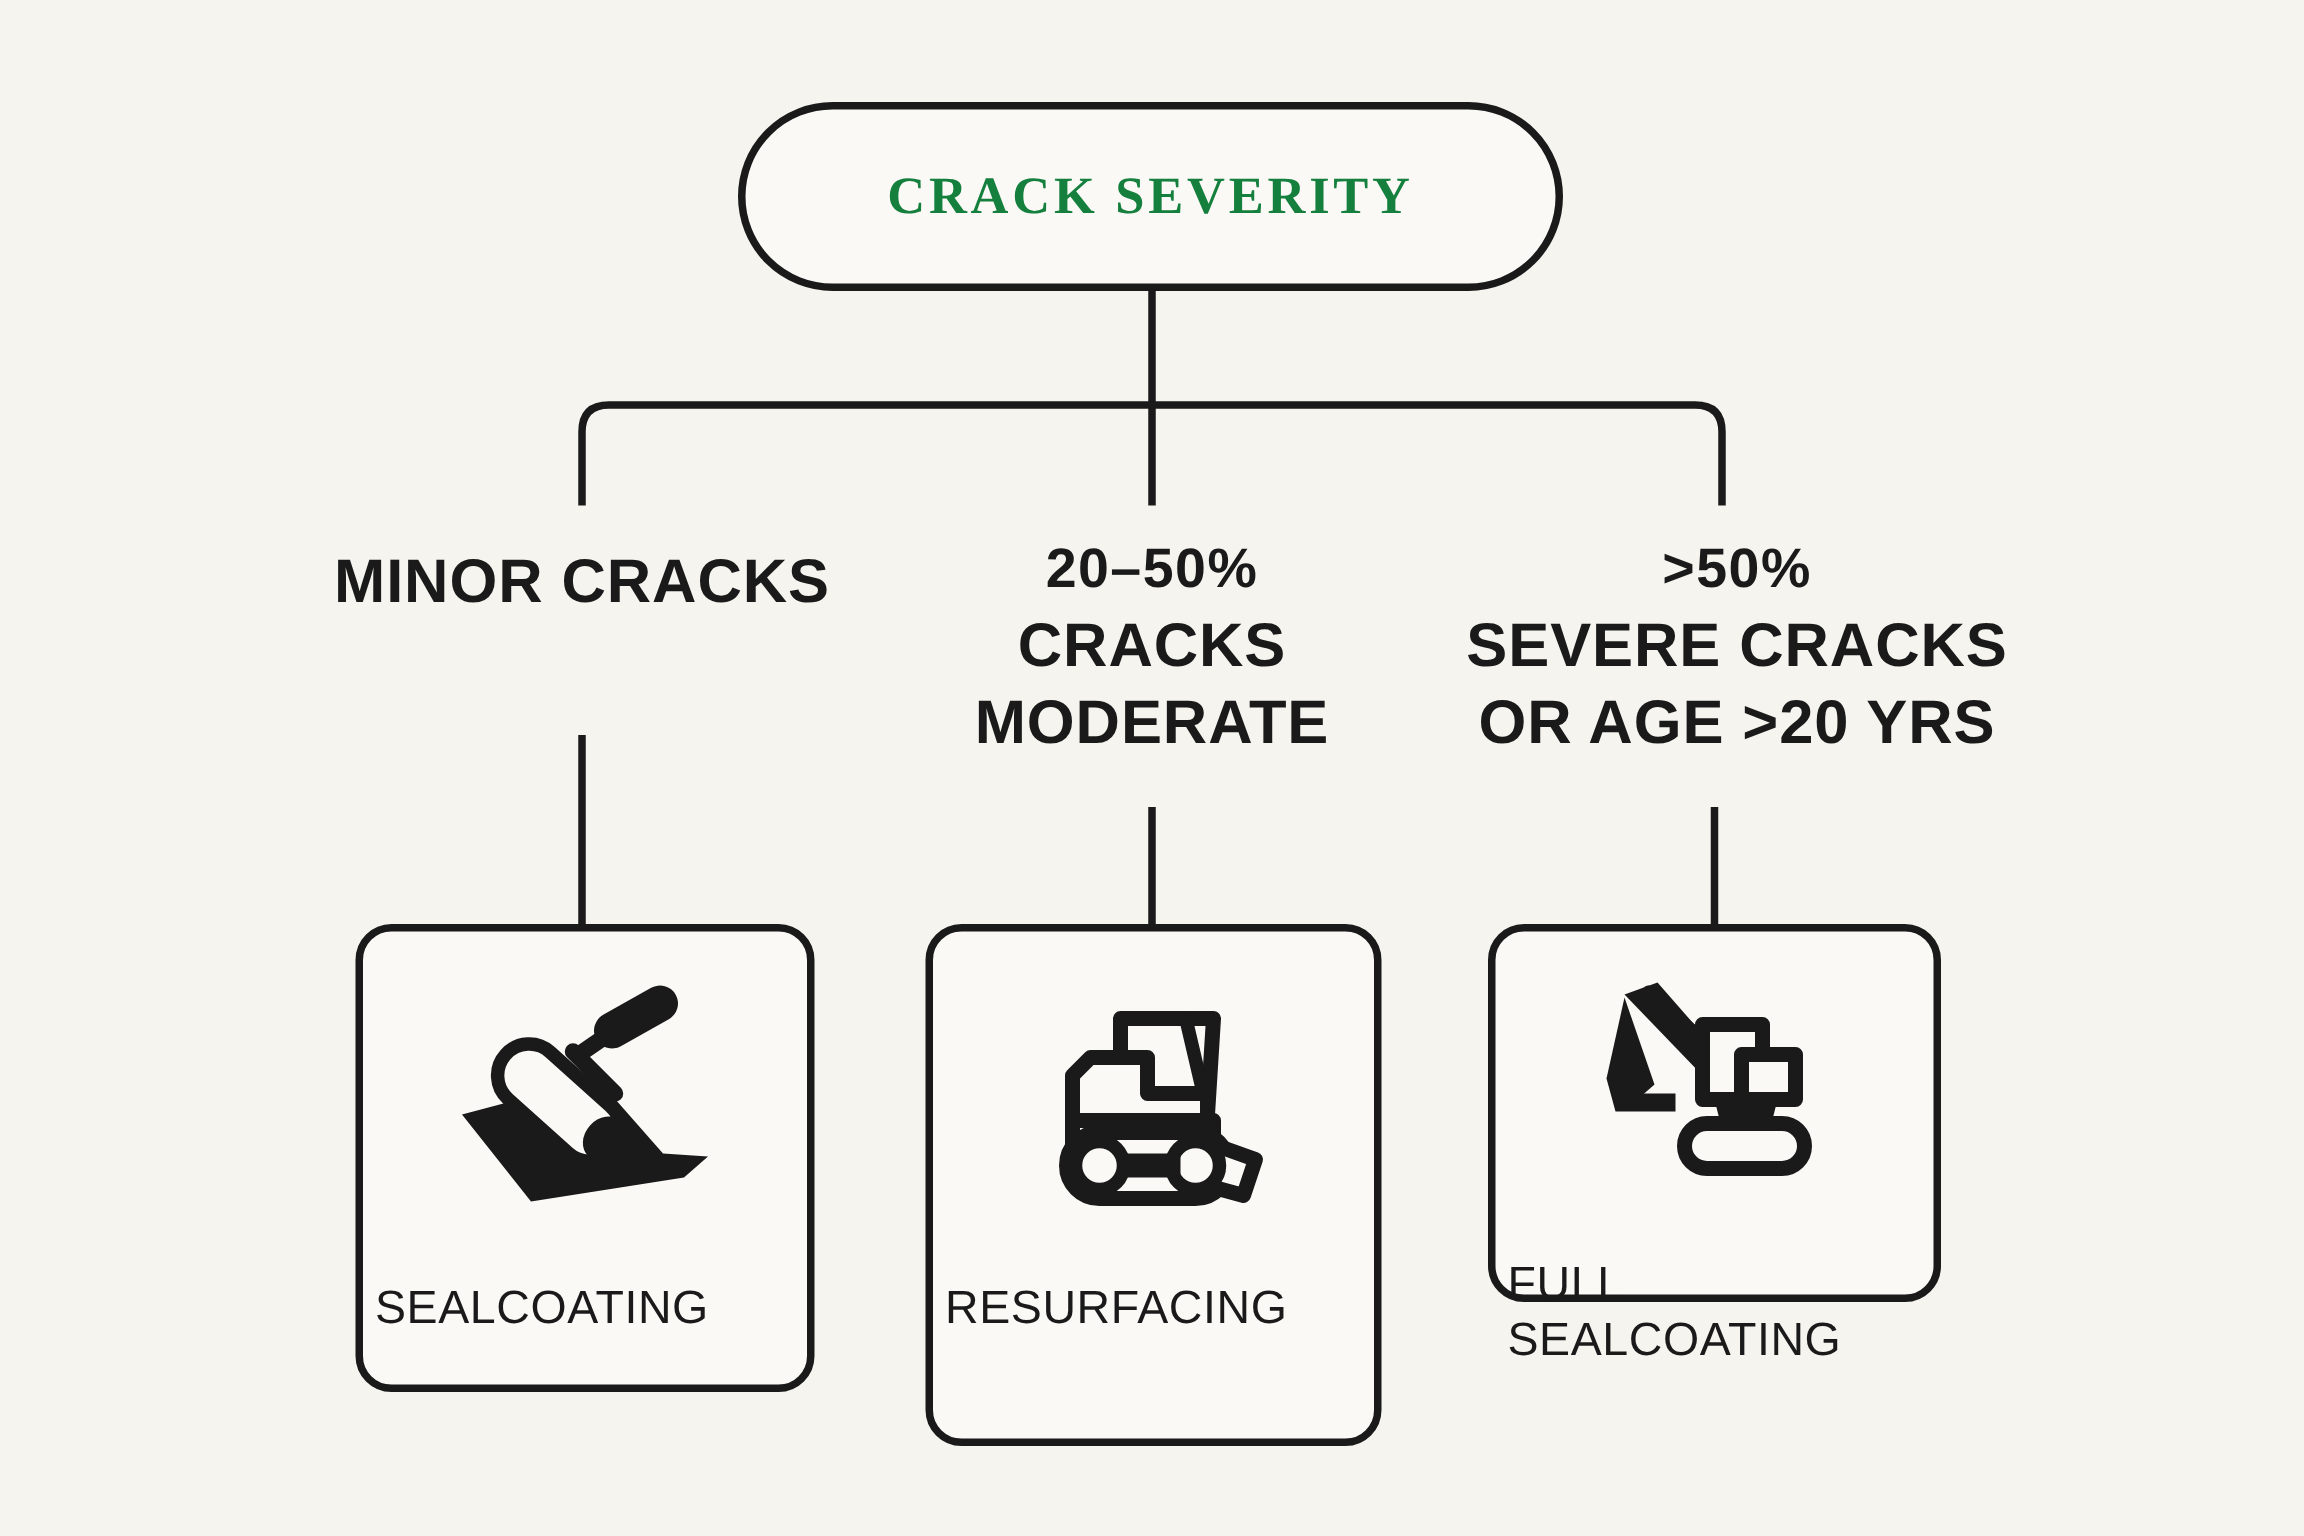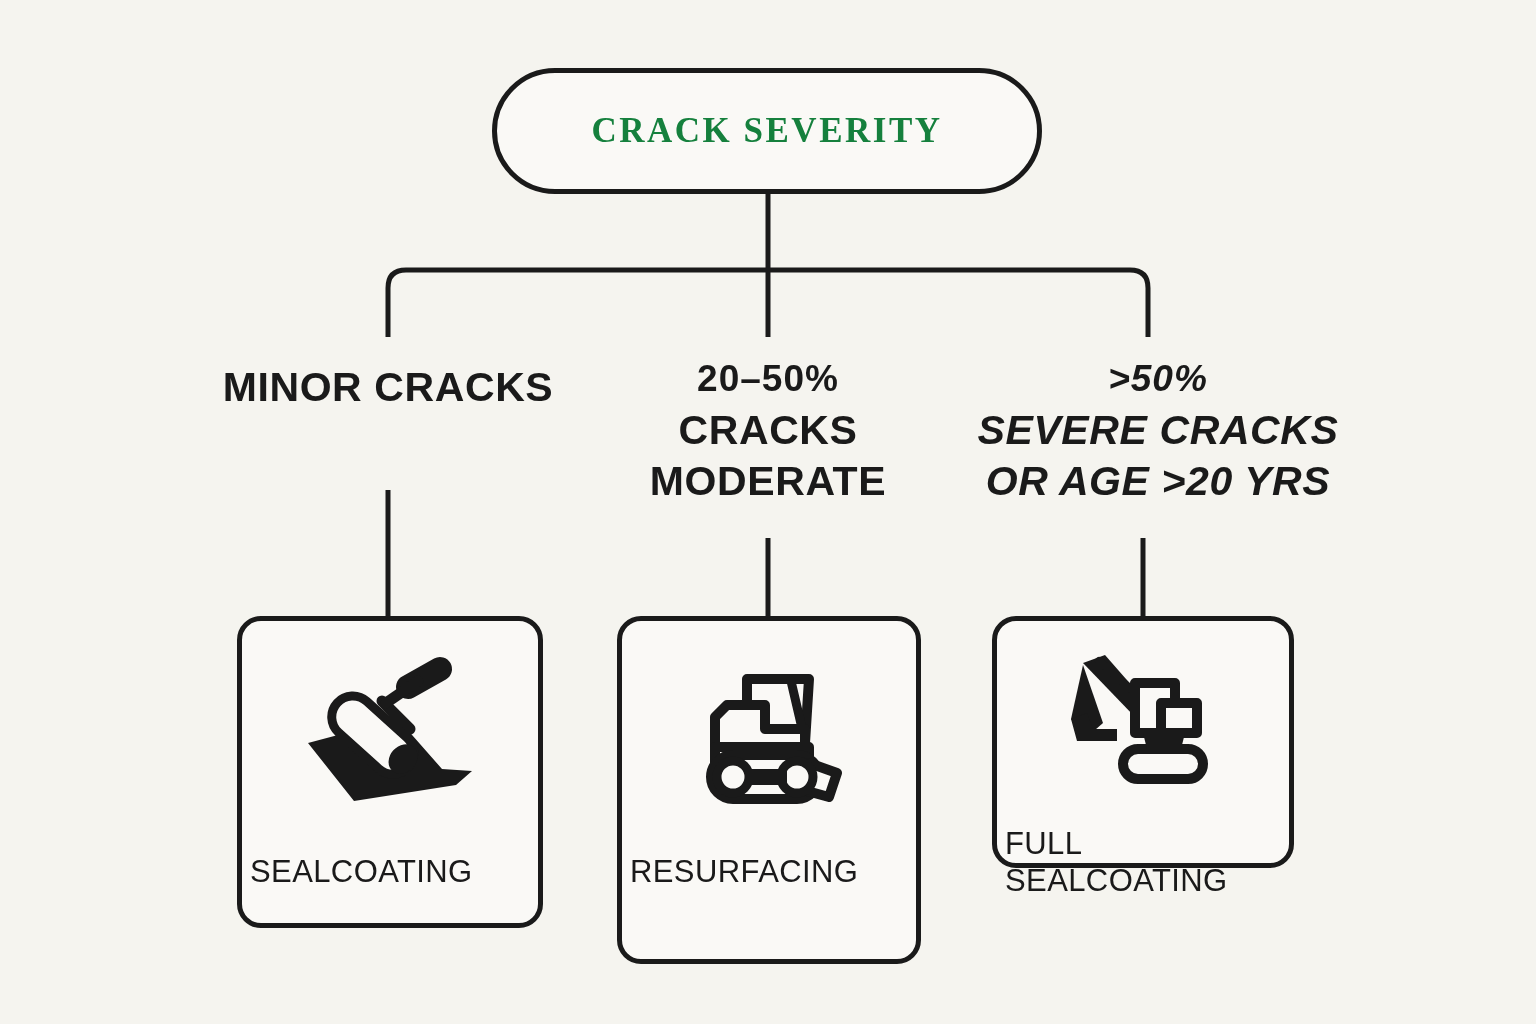--- a/index.html
+++ b/index.html
@@ -71,36 +71,36 @@
   .branch-desc {
     font-size: 41px;
     font-weight: 700;
     letter-spacing: 0.6px;
     line-height: 1.24;
     margin-top: 4px;
   }
 
   #branch-label-0 { left: 188px;  top: 358px; width: 400px; }
   #branch-label-1 { left: 568px;  top: 358px; width: 400px; }
-  #branch-label-2 { left: 958px;  top: 358px; width: 400px; font-style: italic; }
+  #branch-label-2 { left: 958px;  top: 358px; width: 400px; }
 
   
   .card {
     position: absolute;
     box-sizing: border-box;
     border: 5px solid #1A1A1A;
     border-radius: 24px;
     background: #FAF9F6;
     display: flex;
     flex-direction: column;
     align-items: center;
   }
   #card-0 { left: 237px;  top: 616px; width: 306px; height: 312px; }
   #card-1 { left: 617px;  top: 616px; width: 304px; height: 348px; }
-  #card-2 { left: 992px;  top: 616px; width: 302px; height: 252px; }
+  #card-2 { left: 992px;  top: 616px; width: 302px; height: 252px; gap: 12px; }
 
   .card-icon {
     margin-top: 20px;
     width: 215px;
     height: 190px;
     display: flex;
     align-items: center;
     justify-content: center;
   }
   .card-icon svg { display: block; }

